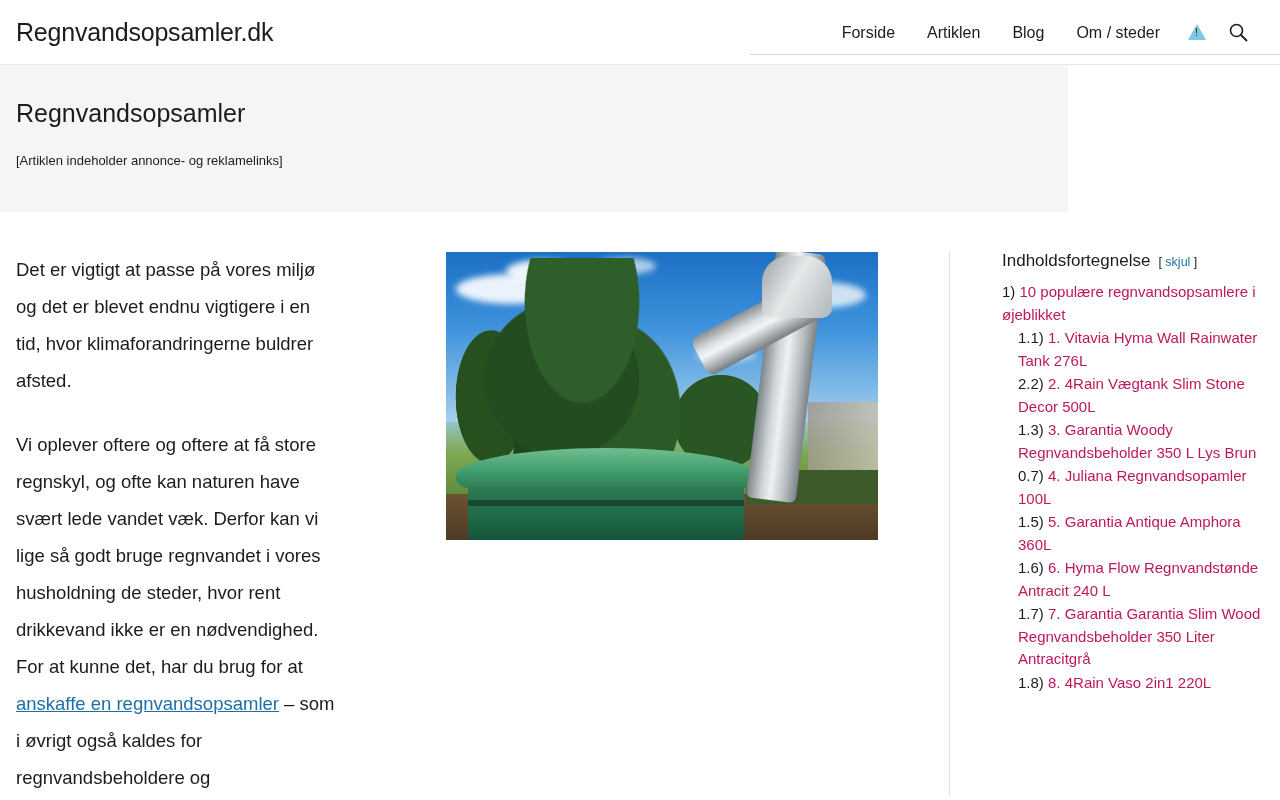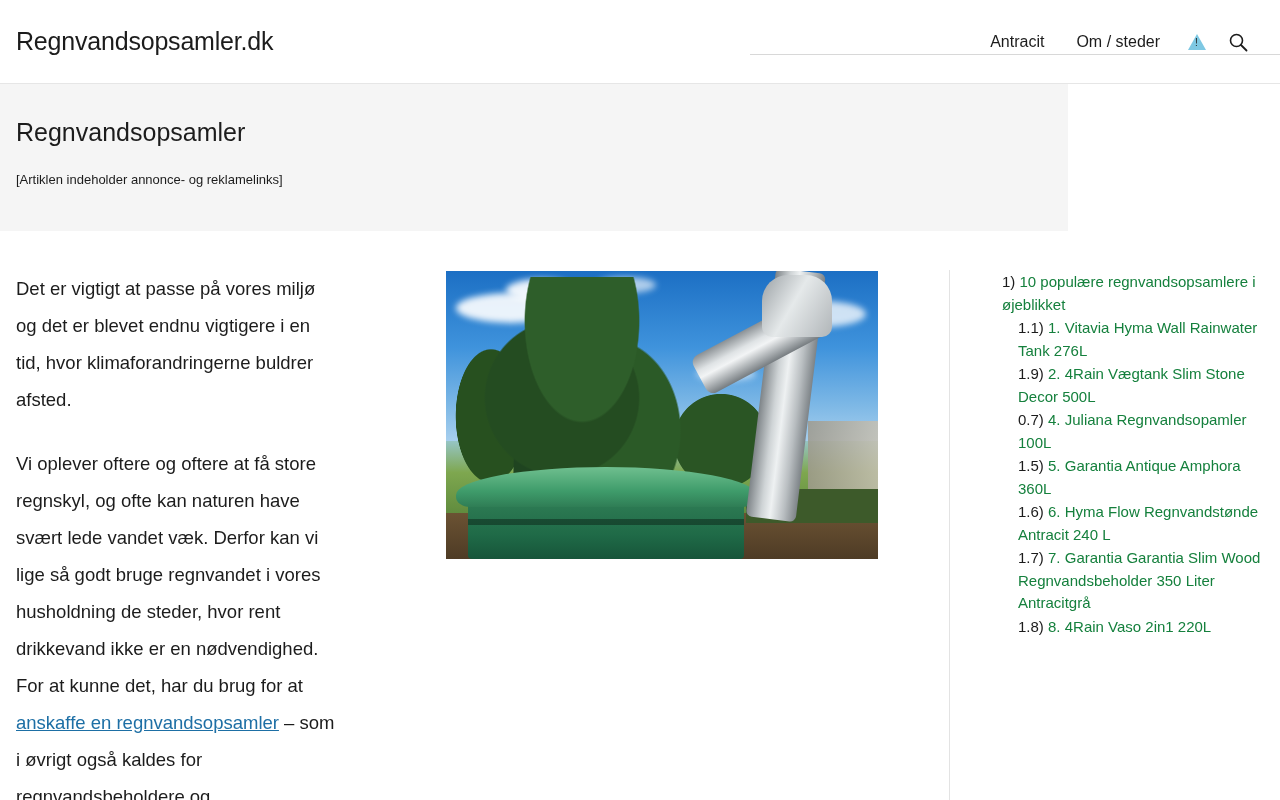--- a/index.html
+++ b/index.html
@@ -7,21 +7,21 @@
     margin: 0; padding: 0;
     width: 1280px; height: 800px;
     overflow: hidden;
     background: #ffffff;
     font-family: "Liberation Sans", sans-serif;
     color: #1c1c1c;
   }
 
   
   .site-header {
-    height: 84px;
+    height: 65px;
     width: 1280px;
     background: #ffffff;
     border-bottom: 1px solid #e6e6e6;
     display: flex;
     align-items: center;
     padding: 0 16px;
     position: relative;
   }
   .site-title {
     font-size: 25px;
@@ -289,30 +289,32 @@
     cursor: pointer;
   }
   .toc-l2 {
     font-size: 15px;
     line-height: 22.5px;
     padding-left: 16px;
     margin-bottom: 1px;
     cursor: pointer;
   }
   .toc-num { color: #1c1c1c; }
-  .toc-txt { color: #15803d; }
+  .toc-txt { color: #be185d; }
 </style>
 </head>
 <body>
 
 <header class="site-header">
   <div class="site-title">Regnvandsopsamler.dk</div>
 
   <nav class="nav">
-    <div class="nav-item">Antracit</div>
+    <div class="nav-item">Forside</div>
+    <div class="nav-item">Artiklen</div>
+    <div class="nav-item">Blog</div>
     <div class="nav-item">Om / steder</div>
 
     <div class="nav-icon-wrap">
       <span class="warn-tri"></span>
     </div>
 
     <div class="search-icon-wrap">
       <svg width="20" height="20" viewBox="0 0 20 20" aria-hidden="true">
         <circle cx="8.5" cy="8.5" r="6" fill="none" stroke="#1c1c1c" stroke-width="1.6"></circle>
         <line x1="13" y1="13" x2="18.5" y2="18.5" stroke="#1c1c1c" stroke-width="1.8" stroke-linecap="round"></line>
@@ -357,25 +359,30 @@
           <div class="pipe-vert"></div>
           <div class="pipe-diag"></div>
           <div class="pipe-elbow"></div>
         </div>
       </figure>
     </div>
     <div class="v-sep"></div>
   </div>
 
   <aside class="toc">
+    <div class="toc-header">
+      <span class="toc-title">Indholdsfortegnelse</span>
+      <span class="toc-toggle"><span class="brk">[</span> <span>skjul</span> <span class="brk">]</span></span>
+    </div>
 
     <ul class="toc-list">
       <li class="toc-l1"><span class="toc-num">1)</span> <span class="toc-txt">10 populære regnvandsopsamlere i øjeblikket</span></li>
       <li class="toc-l2"><span class="toc-num">1.1)</span> <span class="toc-txt">1. Vitavia Hyma Wall Rainwater Tank 276L</span></li>
-      <li class="toc-l2"><span class="toc-num">1.9)</span> <span class="toc-txt">2. 4Rain Vægtank Slim Stone Decor 500L</span></li>
+      <li class="toc-l2"><span class="toc-num">2.2)</span> <span class="toc-txt">2. 4Rain Vægtank Slim Stone Decor 500L</span></li>
+      <li class="toc-l2"><span class="toc-num">1.3)</span> <span class="toc-txt">3. Garantia Woody Regnvandsbeholder 350 L Lys Brun</span></li>
       <li class="toc-l2"><span class="toc-num">0.7)</span> <span class="toc-txt">4. Juliana Regnvandsopamler 100L</span></li>
       <li class="toc-l2"><span class="toc-num">1.5)</span> <span class="toc-txt">5. Garantia Antique Amphora 360L</span></li>
       <li class="toc-l2"><span class="toc-num">1.6)</span> <span class="toc-txt">6. Hyma Flow Regnvandstønde Antracit 240 L</span></li>
       <li class="toc-l2"><span class="toc-num">1.7)</span> <span class="toc-txt">7. Garantia Garantia Slim Wood Regnvandsbeholder 350 Liter Antracitgrå</span></li>
       <li class="toc-l2"><span class="toc-num">1.8)</span> <span class="toc-txt">8. 4Rain Vaso 2in1 220L</span></li>
     </ul>
   </aside>
 
 </div>
 

